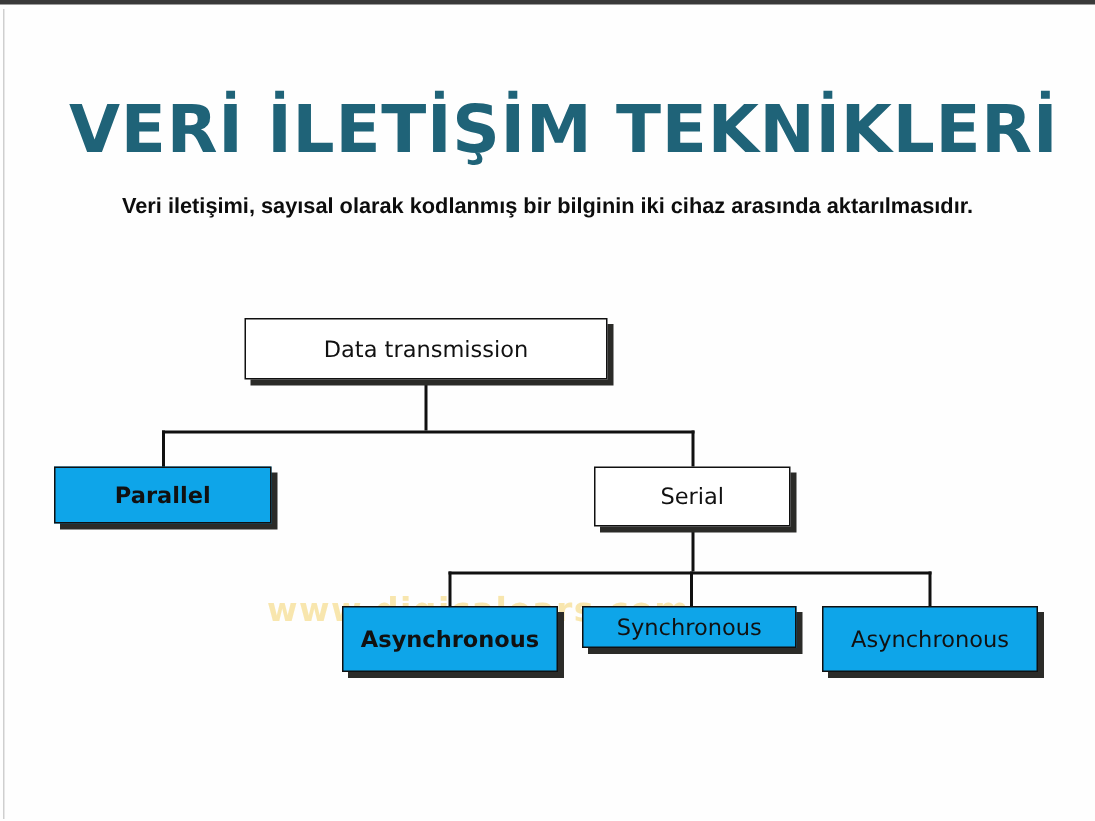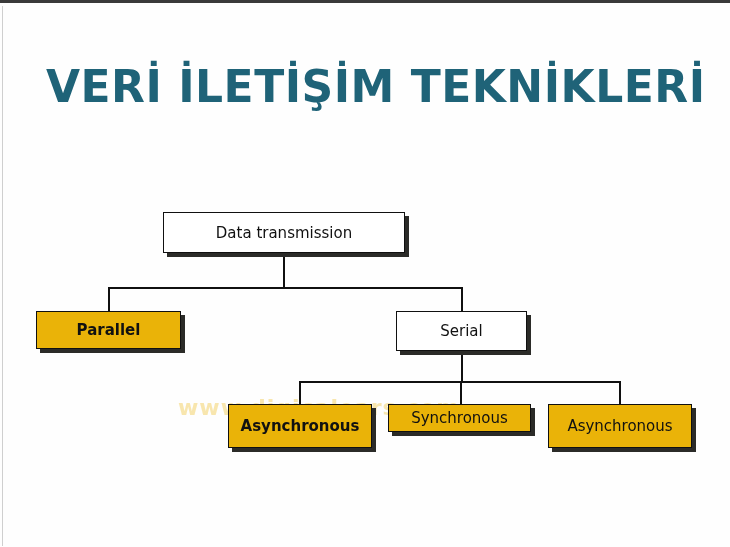--- a/index.html
+++ b/index.html
@@ -89,39 +89,40 @@
     display: flex;
     align-items: center;
     justify-content: center;
     box-shadow: 4px 4px 0 0 #2b2b28;
     font-size: 15px;
     color: #111111;
     font-family: "DejaVu Sans", sans-serif;
     z-index: 4;
   }
   .node.white { background: #ffffff; }
-  .node.yellow { background: #eab308; }
+  .node.yellow { background: #0ea5e9; }
 
   .connector {
     position: absolute;
     background: #101010;
     z-index: 2;
   }
   .v { width: 2px; }
   .h { height: 2px; }
 </style>
 </head>
 <body>
 
 <div id="slide">
 
   <div id="left-rule"></div>
 
   <div id="title">VERİ İLETİŞİM TEKNİKLERİ</div>
 
+  <div id="subtitle">Veri iletişimi, sayısal olarak kodlanmış bir bilginin iki cihaz arasında aktarılmasıdır.</div>
 
   <div id="watermark">www.digicalears.com</div>
 
   <div id="diagram">
 
     <div class="connector v" style="left:283px; top:250px; height:34px;"></div>
 
     <div class="connector h" style="left:108px; top:284px; width:355px;"></div>
 
     <div class="connector v" style="left:108px; top:284px; height:25px;"></div>

